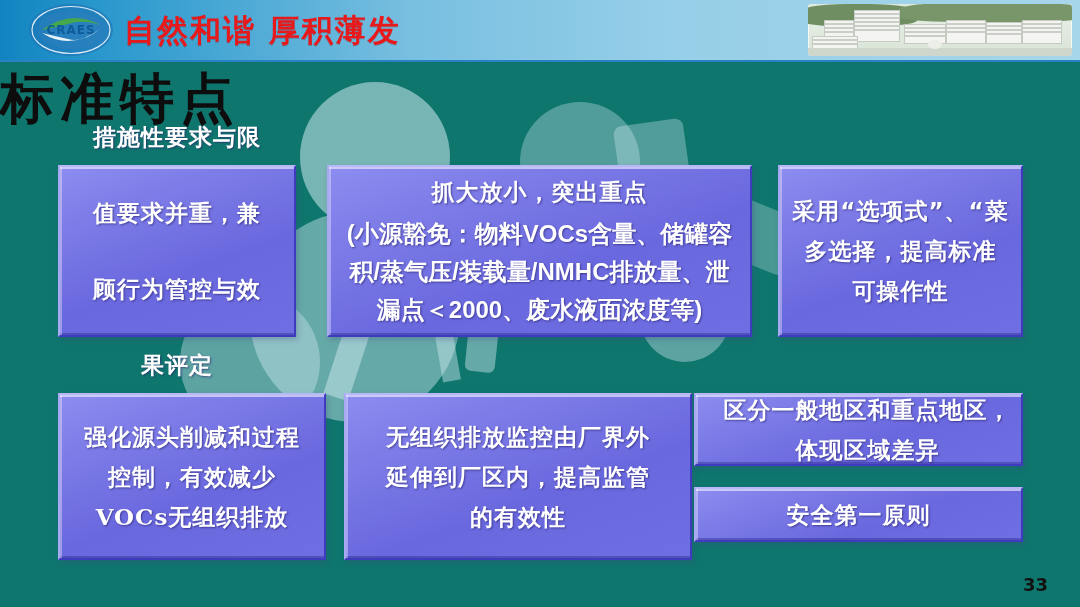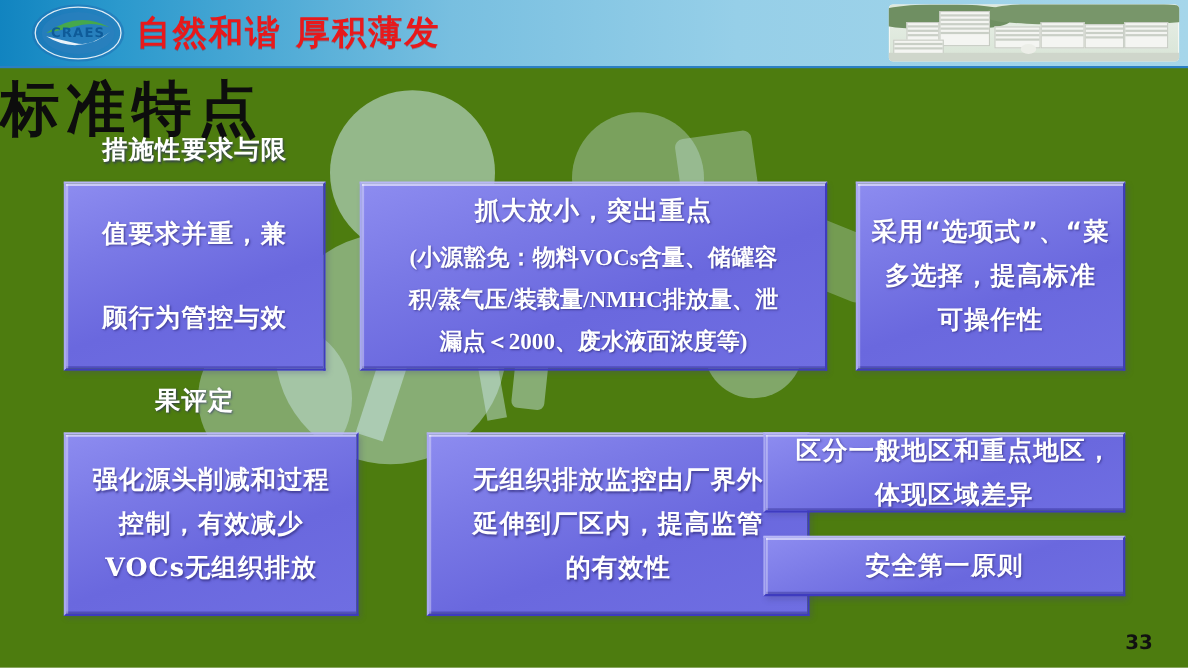--- a/index.html
+++ b/index.html
@@ -4,21 +4,21 @@
 <title>标准特点</title>
 <style>
   html,body{margin:0;padding:0;}
   body{
     width:1080px;height:607px;
     background:#ffffff;
     font-family:"DejaVu Sans","Liberation Sans",sans-serif;
     overflow:hidden;
     position:relative;
   }
-  .slide{position:relative;width:1080px;height:607px;overflow:hidden;background:#4d7c0f;}
+  .slide{position:relative;width:1080px;height:607px;overflow:hidden;background:#0f766e;}
 
   
   .watermark{position:absolute;left:0;top:62px;width:1080px;height:545px;overflow:hidden;pointer-events:none;}
   .wm-shape{position:absolute;background:#cfe9f0;opacity:.85;}
   .wm-circle{border-radius:50%;}
 
   
   .header{
     position:absolute;left:0;top:0;width:1080px;height:60px;
     background:linear-gradient(90deg,#1184c0 0%,#2b99cd 10%,#78bfe0 38%,#96cfe8 62%,#a6d6ea 100%);
@@ -70,30 +70,30 @@
     display:flex;flex-direction:column;align-items:center;justify-content:center;
     padding:6px 10px;
   }
   .box-line{
     color:#ffffff;font-weight:bold;text-align:center;
     text-shadow:1px 1px 2px rgba(40,35,110,.65);
     white-space:nowrap;
   }
   .b-head{font-size:23px;line-height:38px;letter-spacing:1px;}
   .b-main{font-size:23px;line-height:40px;letter-spacing:1px;}
-  .b-sub{font-size:21px;line-height:38px;letter-spacing:0px;
-         font-family:Liberation Serif, serif;}
+  .b-sub{font-size:24px;line-height:38px;letter-spacing:0px;
+         font-family:Liberation Sans, sans-serif;}
   .b-serif{font-family:"DejaVu Serif","Liberation Serif",serif;}
 
   
   #box1{left:58px;  top:165px; width:238px; height:172px;gap:36px;}
   #box2{left:327px; top:165px; width:425px; height:172px;}
   #box3{left:778px; top:165px; width:245px; height:172px;}
   #box4{left:58px;  top:393px; width:268px; height:167px;}
-  #box5{left:344px; top:393px; width:348px; height:167px;margin-left:44px;}
+  #box5{left:344px; top:393px; width:348px; height:167px;}
   #box6{left:694px; top:393px; width:329px; height:73px;padding-left:28px;}
   #box7{left:694px; top:487px; width:329px; height:55px;}
 
   #box2 .b-head{margin-bottom:4px;}
 
   
   .page-num{
     position:absolute;right:32px;bottom:12px;
     font-family:"DejaVu Sans","Liberation Sans",sans-serif;
     font-size:18px;font-weight:bold;color:#111;

